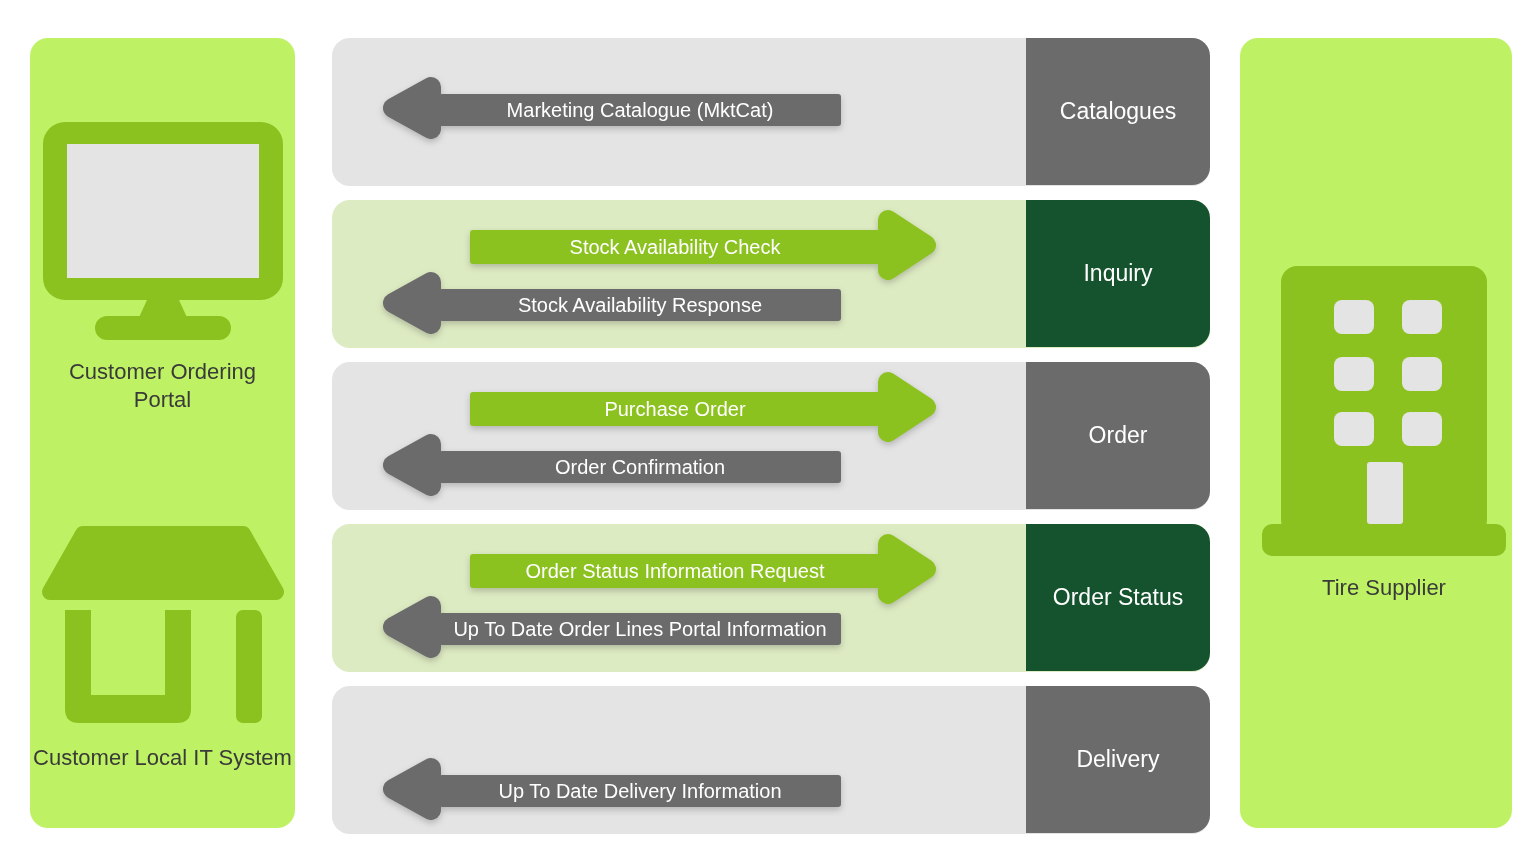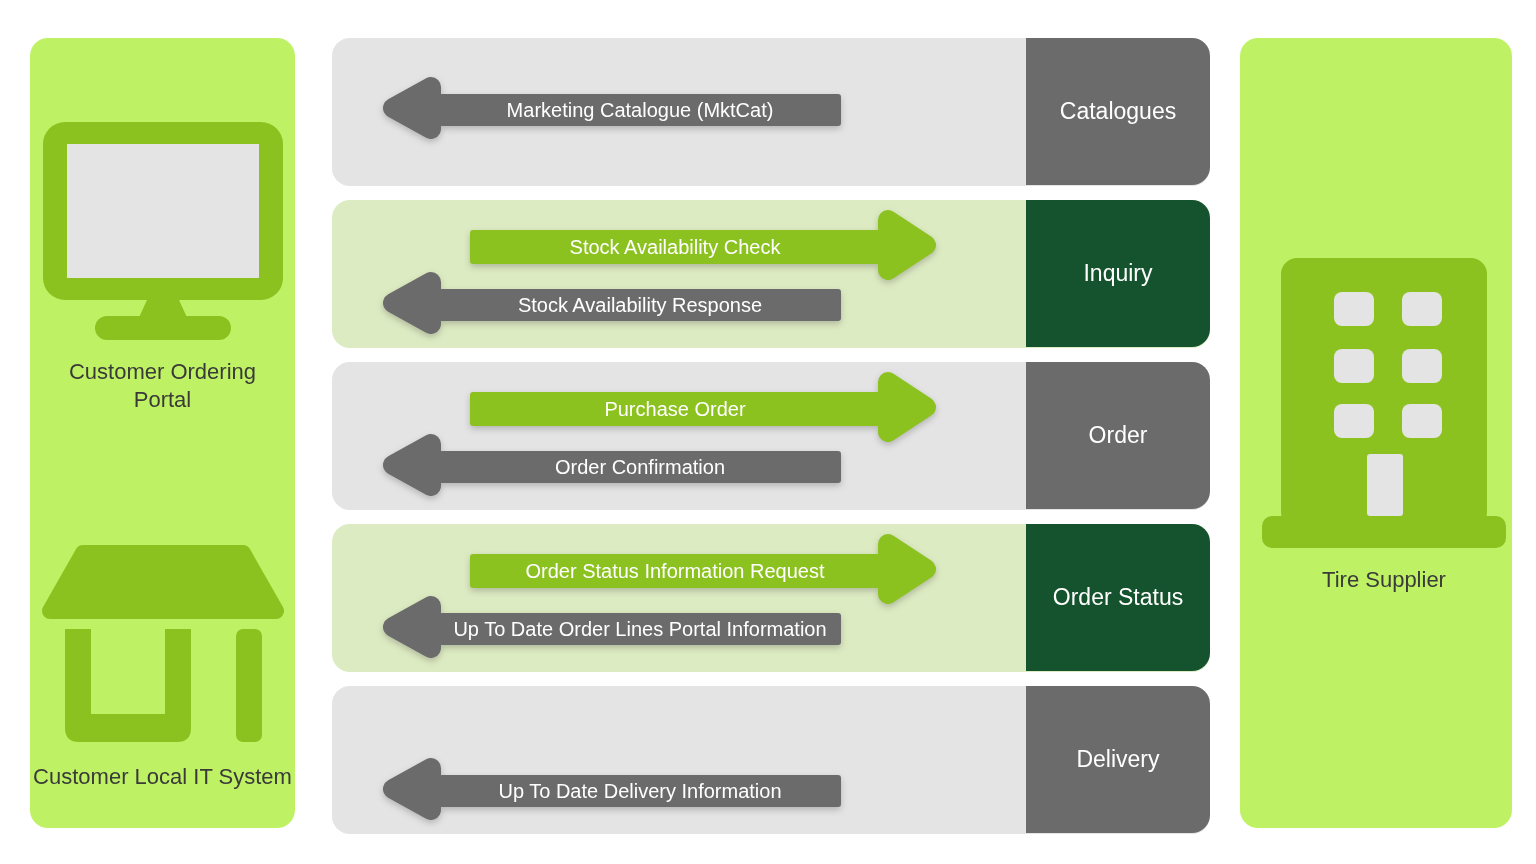--- a/index.html
+++ b/index.html
@@ -7,22 +7,22 @@
 
   .canvas{position:absolute;inset:0;}
 
   
   .panel{position:absolute;top:38px;height:790px;background:#bef264;border-radius:18px;}
   .panel.left{left:30px;width:265px;}
   .panel.right{left:1240px;width:272px;}
 
   .icon-group{position:absolute;left:0;right:0;display:flex;flex-direction:column;align-items:center;}
   .portal-group{top:84px;}
-  .local-group{top:507px;}
-  .supplier-group{top:220px;padding-left:16px;}
+  .local-group{top:488px;}
+  .supplier-group{top:228px;padding-left:16px;}
 
   .side-label{margin-top:14px;color:#3a3a39;font-size:22px;line-height:1.25;text-align:center;max-width:215px;}
   .side-label.nowrap{white-space:nowrap;max-width:none;}
 
   
   .rows{position:absolute;left:332px;top:38px;width:878px;}
   .row{position:relative;width:878px;height:148px;border-radius:18px;margin-bottom:14px;}
   .row.gray-row{background:#e4e4e4;}
   .row.green-row{background:#ddebc2;}
 

